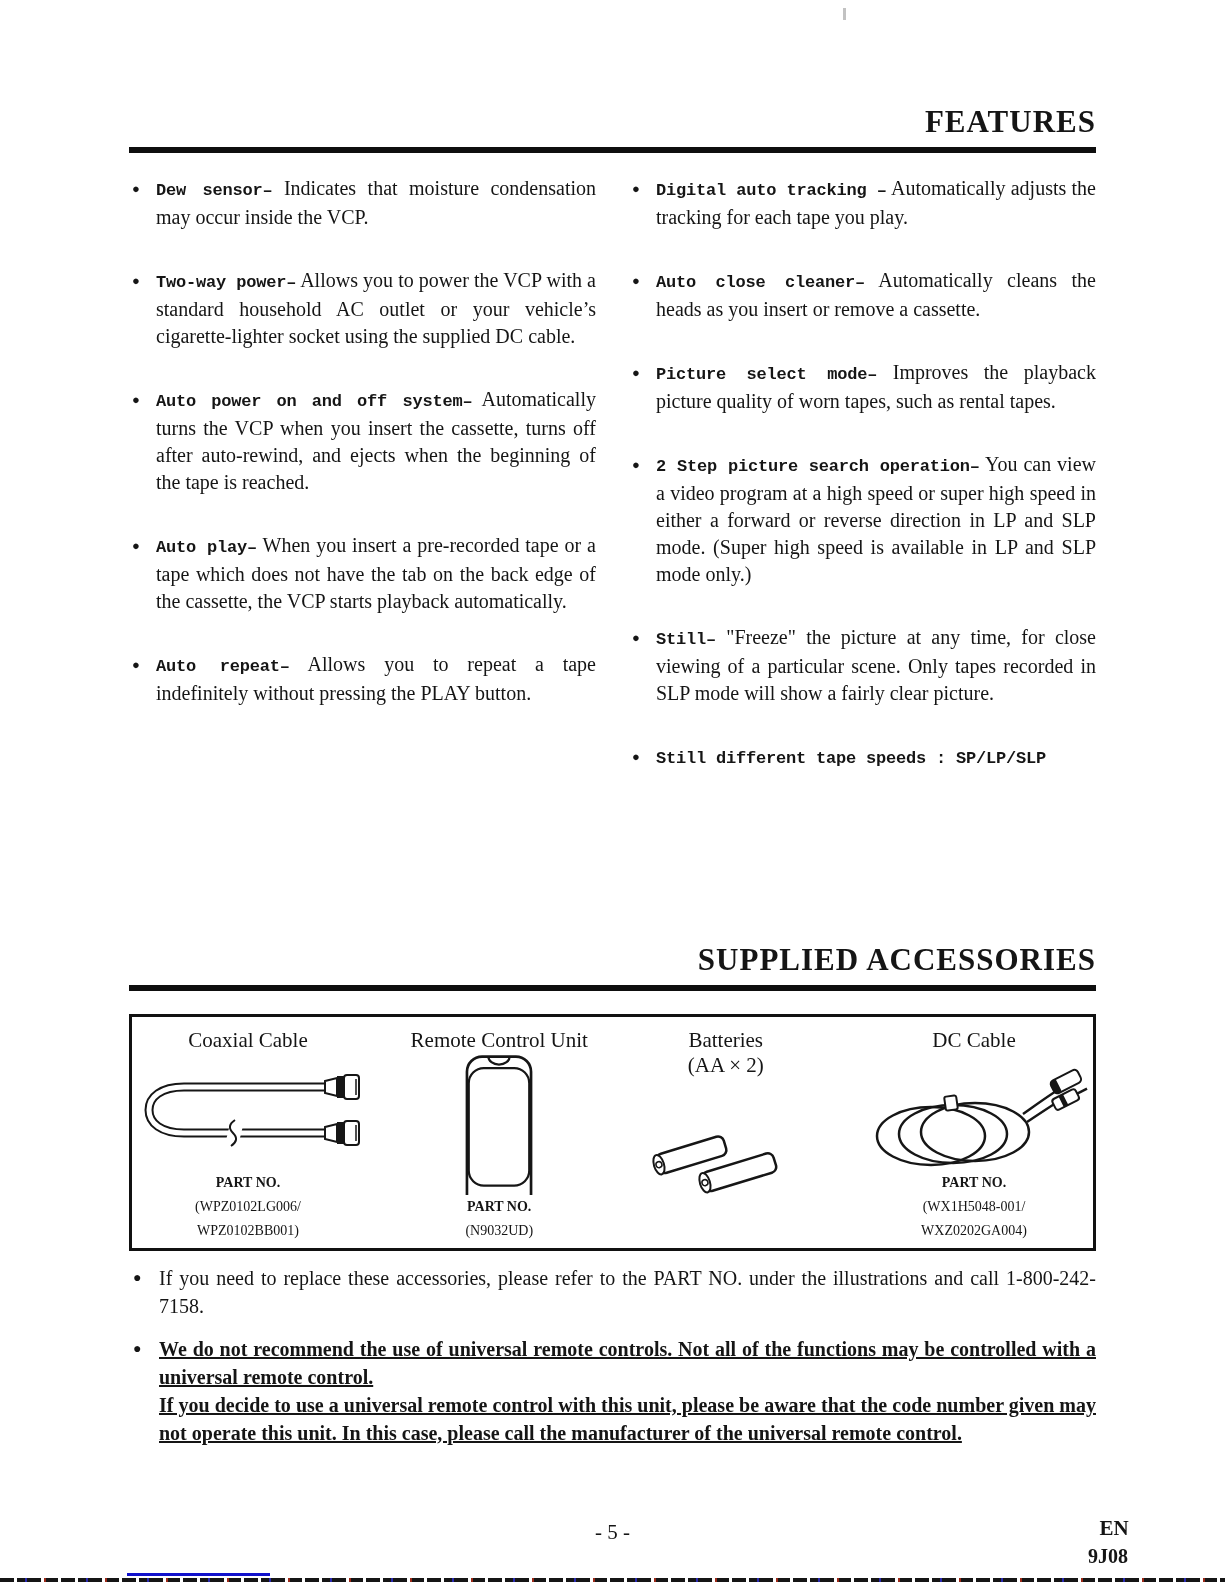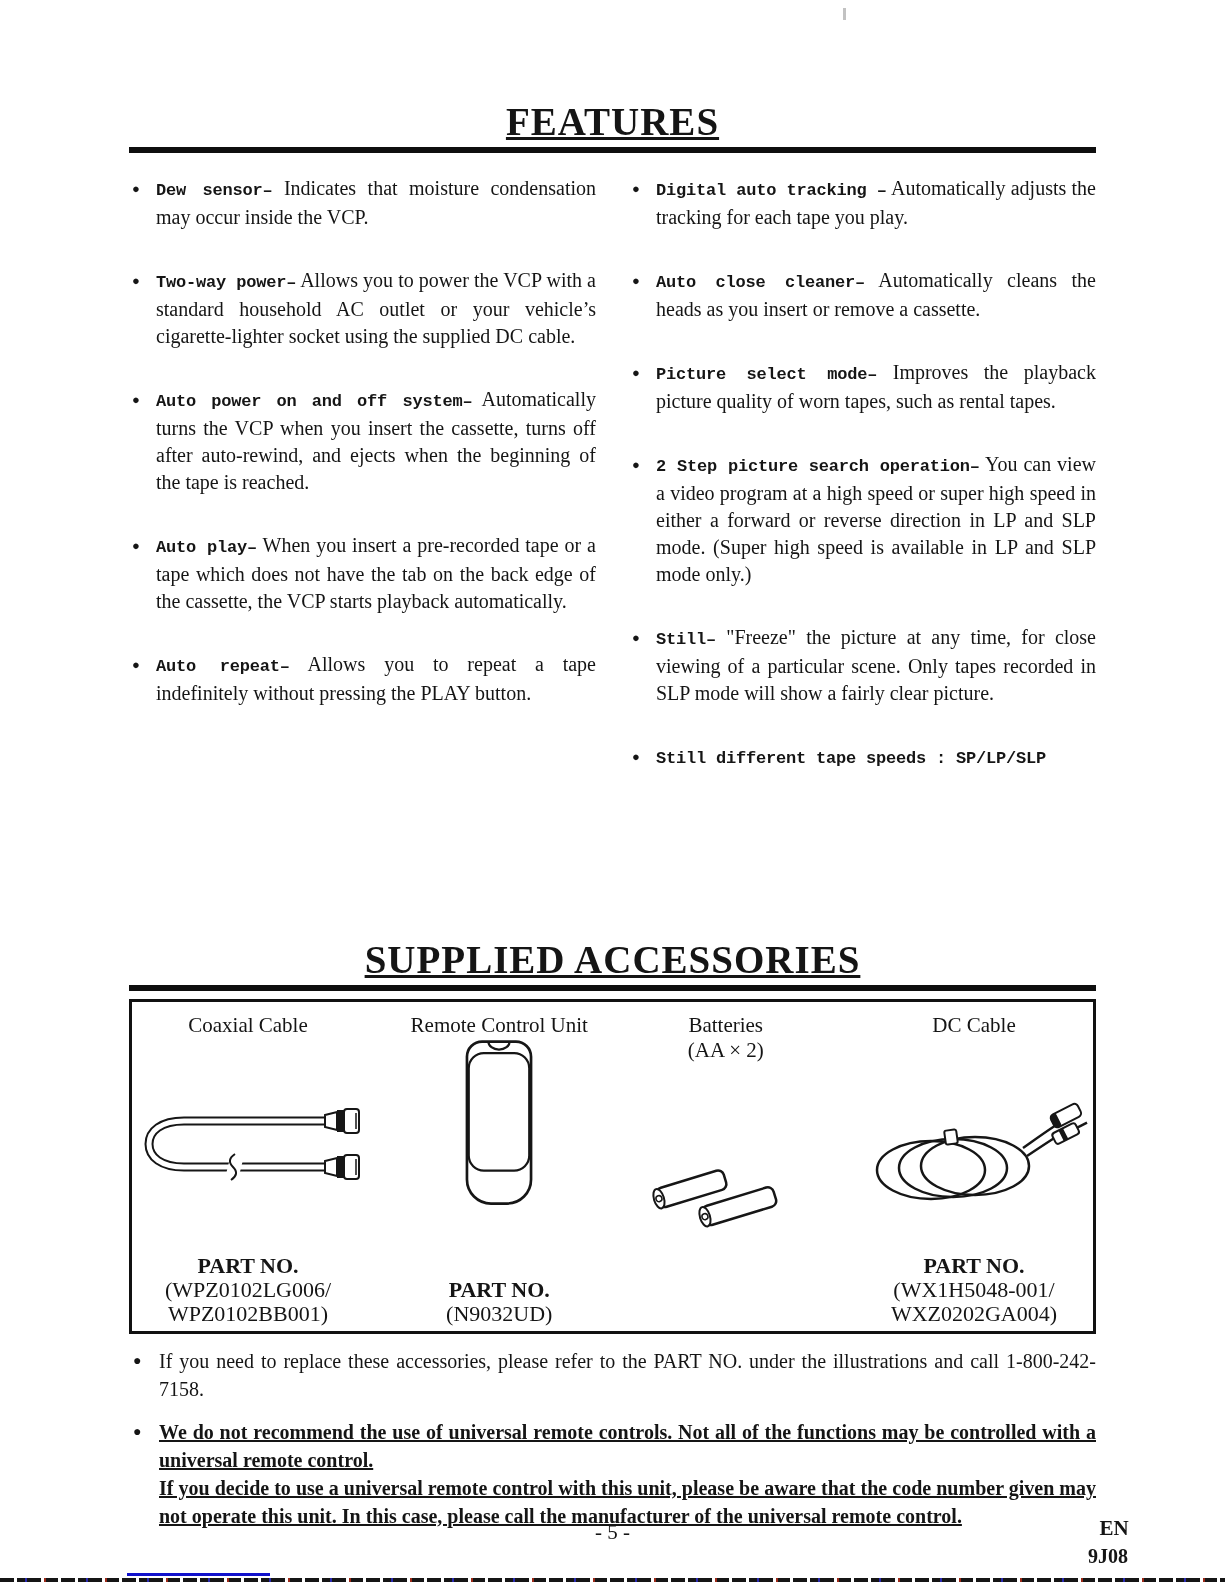--- a/index.html
+++ b/index.html
@@ -9,24 +9,23 @@
     position:relative;
     font-family:"Liberation Serif", serif;
     color:#151515;
     overflow:hidden;
   }
   .sec { position:absolute; left:129px; width:967px; }
   .sec-features { top:102px; }
   .sec-accessories { top:940px; }
 
   h1.doc-title {
-    font-size:39px; font-weight:bold; text-align:center;
+    font-size:31px; font-weight:bold; text-align:right;
     letter-spacing:1px; line-height:40px;
     font-family:"Liberation Serif", serif;
-    text-decoration:underline;
   }
   .title-rule { height:6px; background:#0e0e0e; margin-top:5px; }
 
   .cols { display:flex; gap:33px; margin-top:22px; }
   .col { width:467px; }
 
   .feat {
     position:relative; padding-left:27px;
     font-size:20px; line-height:27px; text-align:justify;
     margin-bottom:36px;
@@ -34,37 +33,37 @@
   .feat .blt {
     position:absolute; left:3px; top:0;
     font-size:13px; line-height:27px;
   }
   .fname {
     font-family:Liberation Mono, monospace;
     font-weight:bold; font-size:17px; letter-spacing:-0.2px;
   }
 
   .acc-box {
-    margin-top:8px; height:335px;
+    margin-top:23px; height:237px;
     border:3px solid #111;
     display:flex;
     gap:38px;
   }
   .acc-cell {
     display:flex; flex-direction:column; align-items:center;
     padding-top:11px; padding-bottom:5px;
   }
   .cell-coax { width:26.5%; }
   .cell-remote { width:24.5%; }
   .cell-batt { width:23%; }
   .cell-dc { width:26%; }
   .acc-label { font-size:21px; line-height:25px; text-align:center; }
   .acc-art { flex:1 1 auto; display:flex; align-items:center; justify-content:center; width:100%; overflow:hidden; }
   .cell-remote .acc-art { align-items:flex-start; }
-  .part-block { text-align:center; font-size:22px; line-height:24px; }
+  .part-block { text-align:center; font-size:14px; line-height:24px; }
   .part-label { font-weight:bold; }
 
   .notes { margin-top:13px; }
   .note {
     position:relative; padding-left:30px;
     font-size:20px; line-height:28px; text-align:justify;
   }
   .note .blt2 { position:absolute; left:4px; top:0; font-size:14px; line-height:28px; }
   .note + .note { margin-top:15px; }
   .note-bold { font-weight:bold; }

